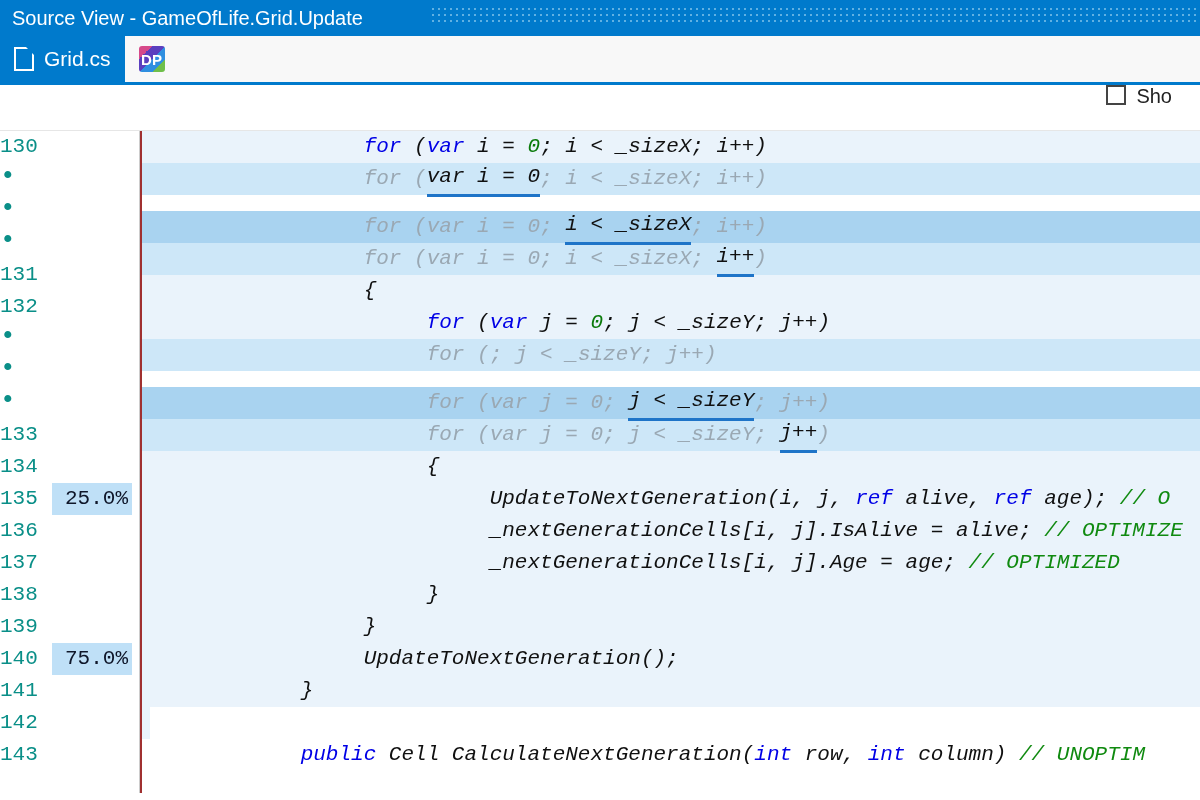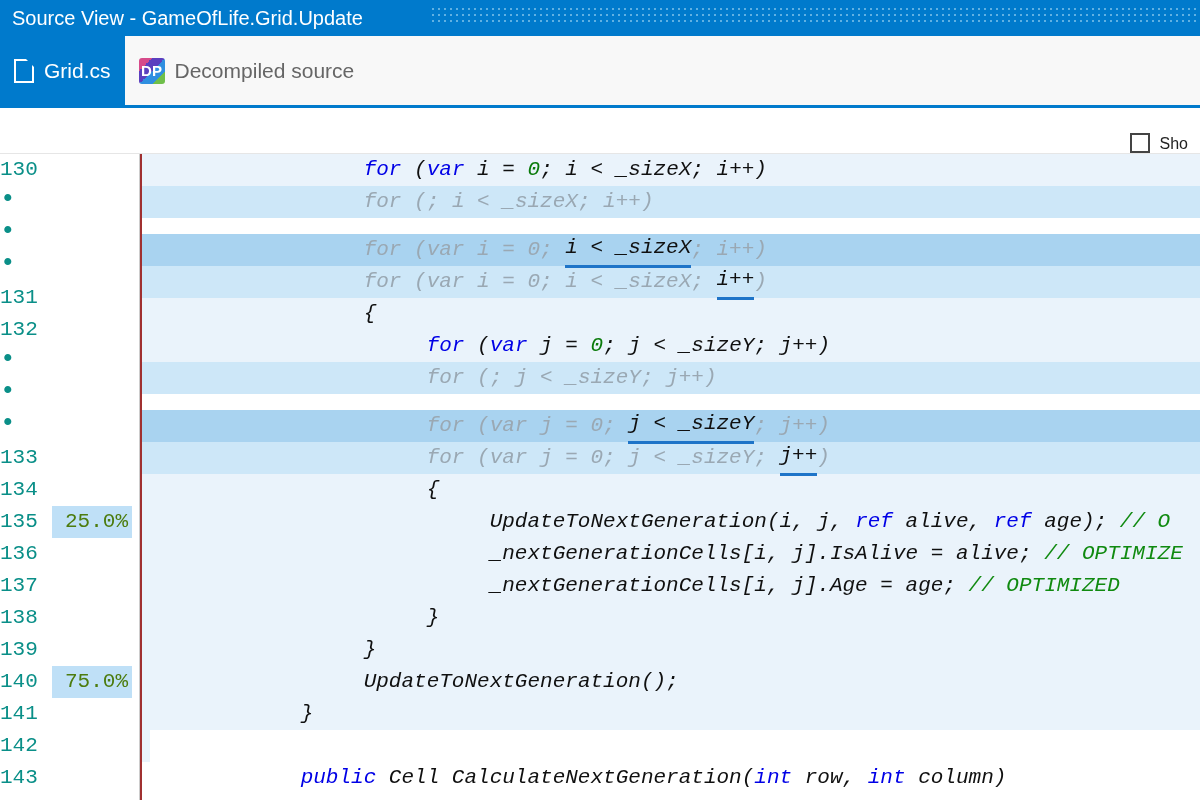--- a/index.html
+++ b/index.html
@@ -24,21 +24,21 @@
   }
   .titlebar .grip {
     position: absolute;
     left: 430px; right: 0; top: 6px; height: 18px;
     background-image: radial-gradient(circle, #6bb7e6 1px, transparent 1px);
     background-size: 6px 6px;
     background-position: 0 0;
     opacity: .9;
   }
   .tabbar {
-    height: 72px;
+    height: 49px;
     background: #f8f8f8;
     border-bottom: 3px solid #007acc;
     display: flex;
     align-items: stretch;
   }
   .tab {
     display: flex; align-items: center;
     padding: 0 14px;
     gap: 10px;
     font-size: 21px;
@@ -63,38 +63,38 @@
   }
   .tab.active .file-icon::after{ border-top-color:#007acc; }
   .dp-icon{
     width:26px;height:26px;display:flex;align-items:center;justify-content:center;
     font-size:15px;font-weight:700;color:#fff;
     background: linear-gradient(135deg,#d64a8a 0 25%,#5b3fbf 25% 50%,#2f8fe0 50% 75%,#6fbf4a 75% 100%);
     border-radius:3px;
   }
   .optionsbar{
     height:46px;
-    display:flex; align-items:flex-end; justify-content:flex-end;
-    padding-right:12px;
+    display:flex; align-items:flex-start; justify-content:flex-end;
+    padding-right:28px;
     border-bottom:1px solid #e6e6e6;
-    font-size:16px;
+    font-size:20px;
     color:#222;
   }
   .checkbox{
     width:20px;height:20px;border:2px solid #444;margin-right:10px;display:inline-block;
   }
   .editor{
     display:flex;
     height:calc(800px - 36px - 56px - 46px);
     font-family: Consolas, "Courier New", monospace;
     font-size: 21px;
     line-height: 32px;
   }
   .gutter-ln{ width:52px; text-align:right; color:#0a8f88; padding-right:6px; }
-  .gutter-pct{ width:88px; text-align:right; color:#4d7c0f; padding-right:6px; border-right:1px solid #ccc;}
+  .gutter-pct{ width:88px; text-align:right; color:#0f172a; padding-right:6px; border-right:1px solid #ccc;}
   .margin-red{ width:10px; border-left:2px solid #a03030; background:#fff;}
   .code{ flex:1; position:relative; overflow:hidden;font-style:italic;}
   .line{ height:32px; display:flex; align-items:center; white-space:pre; }
   .codeline{ padding-left:12px; }
   .bg-light{ background:#eaf3fb; }
   .bg-med{ background:#cde7f8; }
   .bg-dark{ background:#a9d3f0;margin-top:16px; }
   .pct-hl{ background:#bfe0f7; display:inline-block; min-width:80px; padding-right:4px;}
   .dot{ color:#0a8f88; font-size:26px; line-height:0; position:relative; top:-3px;}
   .kw{ color:#0000e6; }
@@ -112,21 +112,20 @@
   <div class="grip"></div>
 </div>
 
 <div class="tabbar">
   <div class="tab active">
     <span class="file-icon"></span>
     <span>Grid.cs</span>
   </div>
   <div class="tab">
     <span class="dp-icon">DP</span>
-    <span>Decompiled source</span>
   </div>
 </div>
 
 <div class="optionsbar">
   <span class="checkbox"></span>
   <span>Sho</span>
 </div>
 
 <div class="editor">
   <div class="gutter-ln" id="gutter-ln">
@@ -190,32 +189,32 @@
       <div class="line bg-light"></div>
       <div class="line bg-light"></div>
       <div class="line bg-light"></div>
       <div class="line bg-light"></div>
       <div class="line bg-light"></div>
       <div class="line "></div>
       <div class="line "></div>
     </div>
   <div class="code" id="code">
       <div class="line codeline bg-light"><span>                </span><span class="kw">for </span><span class="id">(</span><span class="kw">var </span><span class="id">i = </span><span class="num">0</span><span class="id">; i &lt; _sizeX; i++)</span></div>
-      <div class="line codeline bg-med"><span>                </span><span class="dim">for </span><span class="dim">(</span><span class="dim">; i &lt; _sizeX; i++)</span></div>
+      <div class="line codeline bg-med"><span>                </span><span class="dim">for </span><span class="dim">(</span><span class="emph">var i = 0</span><span class="dim">; i &lt; _sizeX; i++)</span></div>
       <div class="line codeline bg-dark"><span>                </span><span class="dim">for (var i = 0; </span><span class="emph">i &lt; _sizeX</span><span class="dim">; i++)</span></div>
       <div class="line codeline bg-med"><span>                </span><span class="dim">for (var i = 0; i &lt; _sizeX; </span><span class="emph">i++</span><span class="dim">)</span></div>
       <div class="line codeline bg-light"><span>                </span><span class="id">{</span></div>
       <div class="line codeline bg-light"><span>                     </span><span class="kw">for </span><span class="id">(</span><span class="kw">var </span><span class="id">j = </span><span class="num">0</span><span class="id">; j &lt; _sizeY; j++)</span></div>
       <div class="line codeline bg-med"><span>                     </span><span class="dim">for (</span><span class="dim">; j &lt; _sizeY; j++)</span></div>
       <div class="line codeline bg-dark"><span>                     </span><span class="dim">for (var j = 0; </span><span class="emph">j &lt; _sizeY</span><span class="dim">; j++)</span></div>
       <div class="line codeline bg-med"><span>                     </span><span class="dim">for (var j = 0; j &lt; _sizeY; </span><span class="emph">j++</span><span class="dim">)</span></div>
       <div class="line codeline bg-light"><span>                     </span><span class="id">{</span></div>
       <div class="line codeline bg-light"><span>                          </span><span class="id">UpdateToNextGeneration(i, j, </span><span class="kw">ref </span><span class="id">alive, </span><span class="kw">ref </span><span class="id">age); </span><span class="cm">// O</span></div>
       <div class="line codeline bg-light"><span>                          </span><span class="id">_nextGenerationCells[i, j].IsAlive = alive; </span><span class="cm">// OPTIMIZE</span></div>
       <div class="line codeline bg-light"><span>                          </span><span class="id">_nextGenerationCells[i, j].Age = age; </span><span class="cm">// OPTIMIZED</span></div>
       <div class="line codeline bg-light"><span>                     </span><span class="id">}</span></div>
       <div class="line codeline bg-light"><span>                </span><span class="id">}</span></div>
       <div class="line codeline bg-light"><span>                </span><span class="id">UpdateToNextGeneration();</span></div>
       <div class="line codeline bg-light"><span>           </span><span class="id">}</span></div>
       <div class="line codeline "><span></span><span class="id"></span></div>
-      <div class="line codeline "><span>           </span><span class="kw">public </span><span class="id">Cell CalculateNextGeneration(</span><span class="kw">int </span><span class="id">row, </span><span class="kw">int </span><span class="id">column) </span></div>
+      <div class="line codeline "><span>           </span><span class="kw">public </span><span class="id">Cell CalculateNextGeneration(</span><span class="kw">int </span><span class="id">row, </span><span class="kw">int </span><span class="id">column) </span><span class="cm">// UNOPTIM</span></div>
     </div>
 </div>
 
 </body></html>

